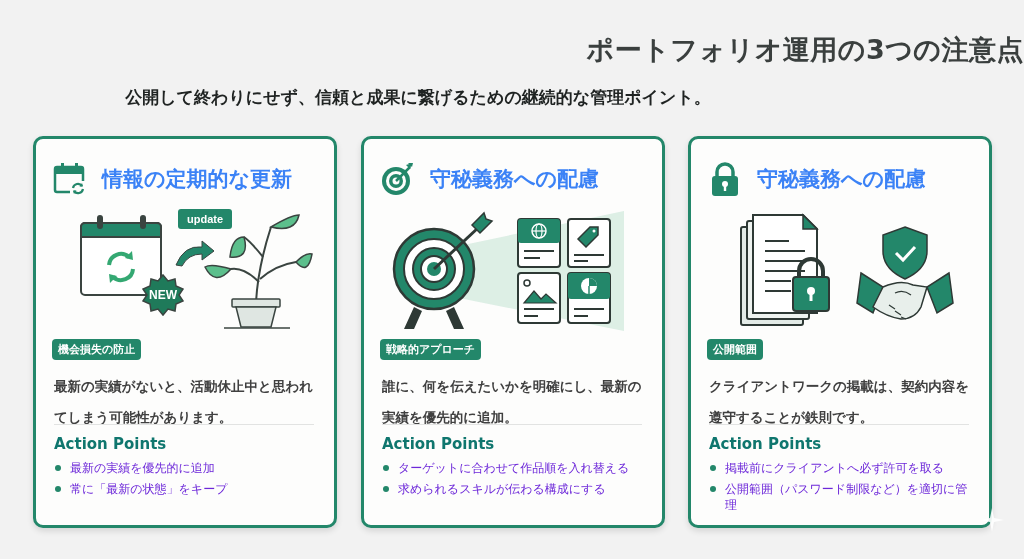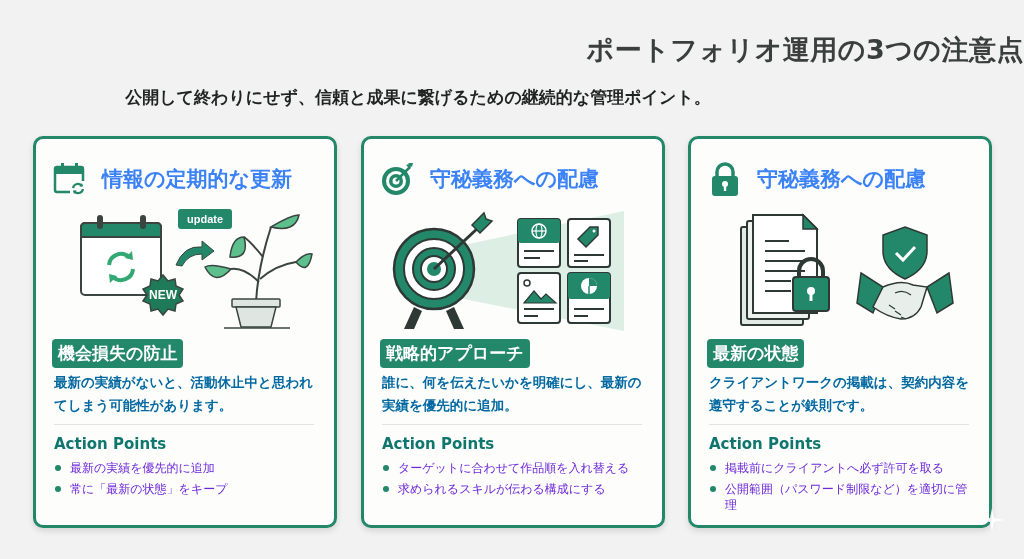--- a/index.html
+++ b/index.html
@@ -29,26 +29,26 @@
     .card.c3 { left: 688px; border-radius: 10px; }
     .card-head {
       position: absolute; top: 18px; left: 16px; right: 10px; height: 44px;
       display: flex; align-items: center; gap: 14px;
     }
     .card-head .hicon { width: 36px; height: 36px; flex: 0 0 36px; }
     .card-head .htitle { font-size: 21px; font-weight: bold; color: #3b82f6; }
     .illus { position: absolute; top: 68px; left: 20px; width: 260px; height: 124px; }
     .tag {
       position: absolute; top: 200px; left: 16px;
-      background: #23876a; color: #fff; font-size: 17px; font-weight: bold;
+      background: #23876a; color: #fff; font-size: 11px; font-weight: bold;
       padding: 3px 6px; border-radius: 4px;
     }
     .desc {
       position: absolute; top: 232px; left: 18px; right: 16px;
-      font-size: 13.5px; font-weight: bold; line-height: 23px; color: #0369a1;
+      font-size: 13.5px; font-weight: bold; line-height: 31px; color: #404040;
     }
     .divider {
       position: absolute; top: 285px; left: 18px; right: 20px; height: 1px; background: #e2e3e2;
     }
     .ap-title {
       position: absolute; top: 296px; left: 18px; font-size: 15px; font-weight: bold; color: #0f766e;
     }
     .ap-list { position: absolute; top: 321px; left: 18px; right: 14px; list-style: none; }
     .ap-list li {
       position: relative; padding-left: 16px; font-size: 12px; line-height: 16px;
@@ -223,21 +223,21 @@
       <path d="M185 46 l7 7 l12 -13" fill="none" stroke="#fff" stroke-width="3"></path>
     </g>
     <g>
       <path d="M150 66 l22 14 l-10 26 l-16 -10 z" fill="#23876a" stroke="#2e3935" stroke-width="1.5"></path>
       <path d="M238 66 l-22 14 l10 26 l16 -10 z" fill="#23876a" stroke="#2e3935" stroke-width="1.5"></path>
       <path d="M172 80 q18 -8 30 -2 l14 2 l-6 20 q-6 12 -20 12 q-14 -2 -28 -12 z" fill="#e8efeb" stroke="#2e3935" stroke-width="1.5"></path>
       <path d="M184 86 q8 -4 16 2" fill="none" stroke="#2e3935" stroke-width="1.2"></path>
       <path d="M178 98 l6 4 M184 104 l6 4 M190 110 l5 2" stroke="#2e3935" stroke-width="1.2"></path>
     </g>
   </svg>
-  <span class="tag">最新の状態</span>
+  <span class="tag">公開範囲</span>
   <p class="desc">クライアントワークの掲載は、契約内容を遵守することが鉄則です。</p>
   <div class="divider"></div>
   <div class="ap-title">Action Points</div>
   <ul class="ap-list">
     <li><span class="dot"></span><span>掲載前にクライアントへ必ず許可を取る</span></li>
     <li><span class="dot"></span><span>公開範囲（パスワード制限など）を適切に管理</span></li>
   </ul>
 </div>
 
 <svg class="sparkle" viewBox="0 0 24 24">

